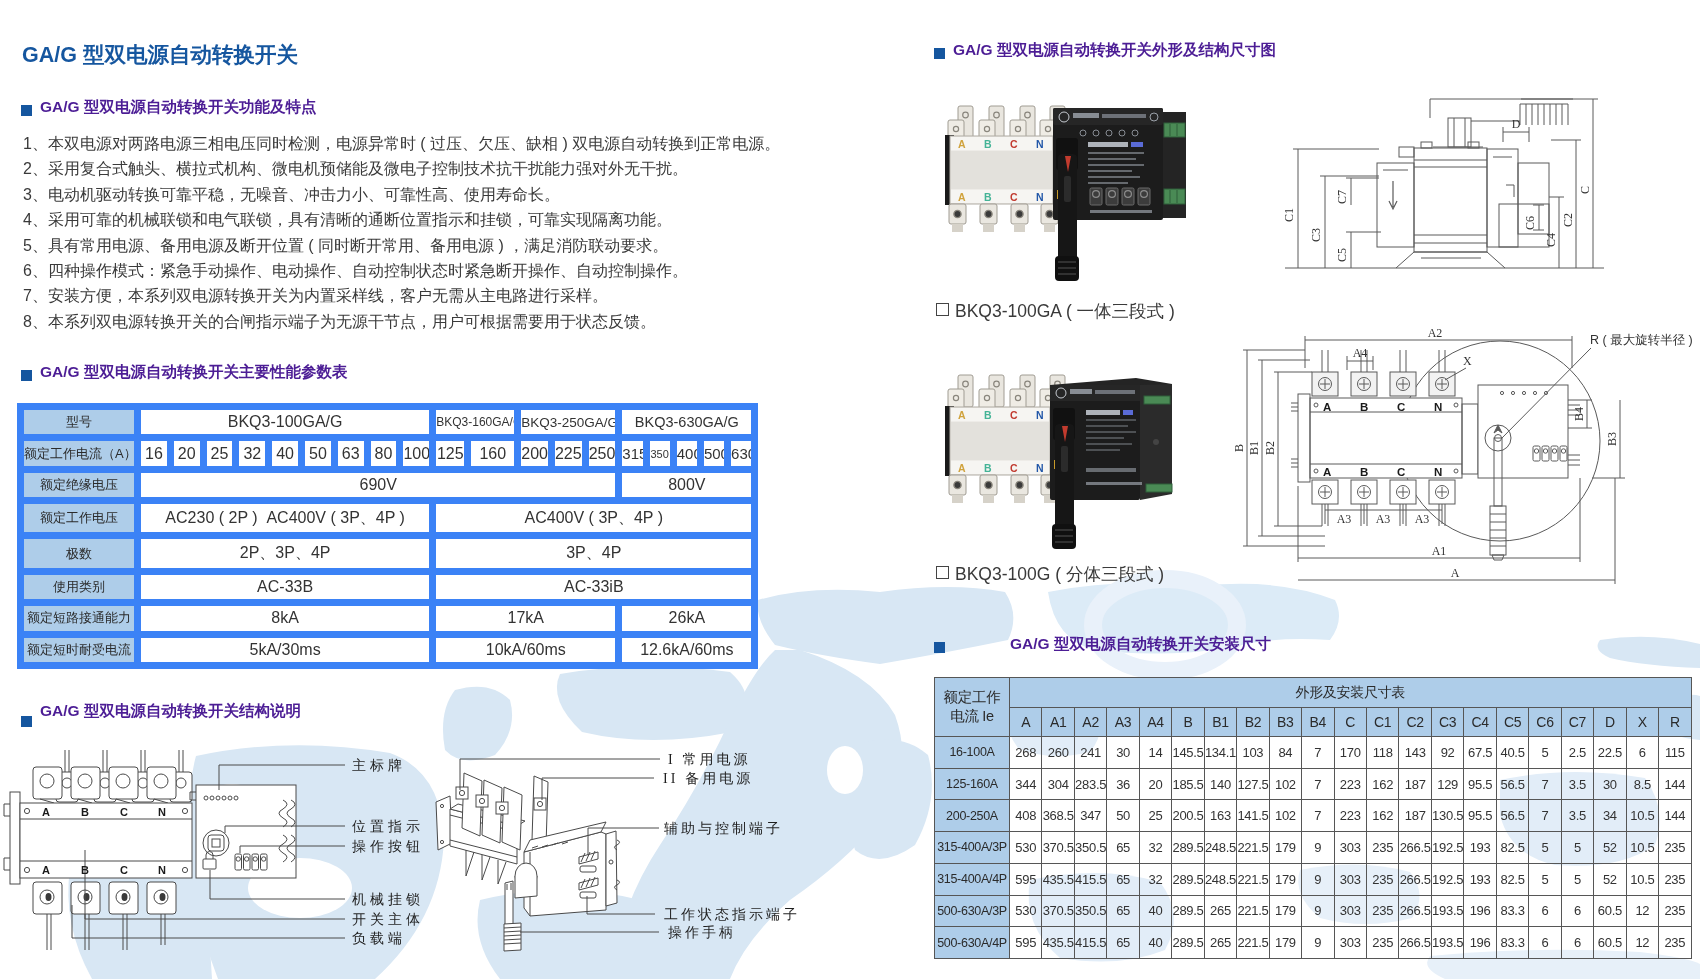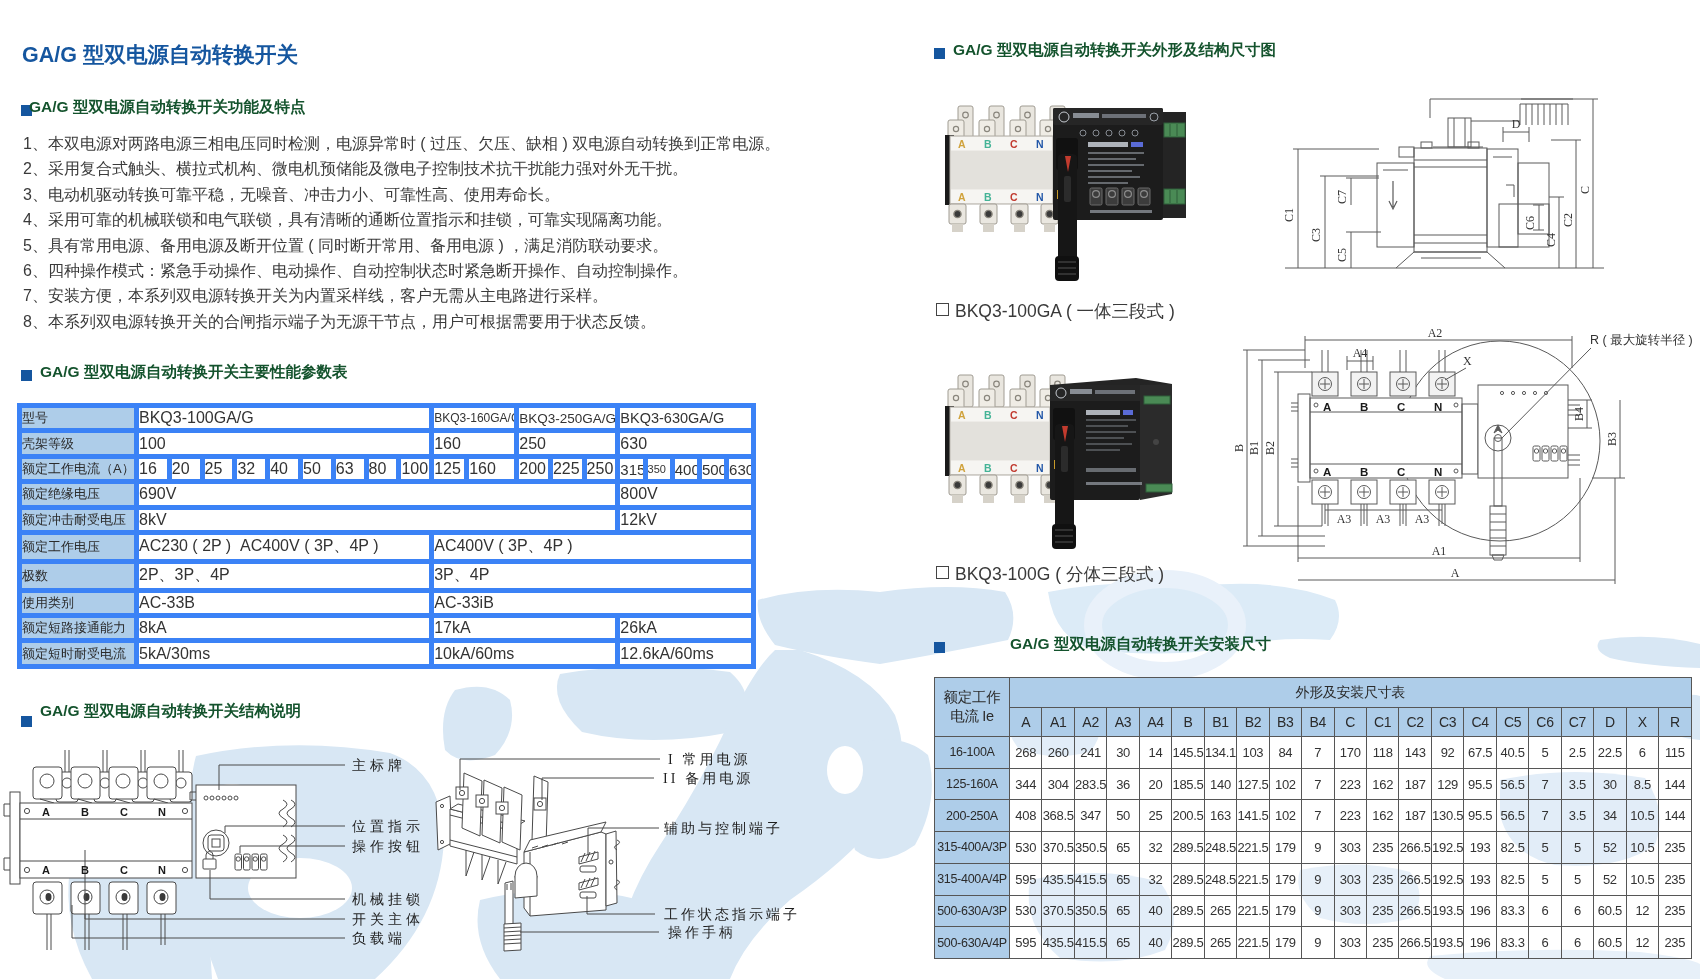--- a/index.html
+++ b/index.html
@@ -1,26 +1,26 @@
 <!DOCTYPE html>
 <html><head>
 <meta charset="utf-8">
 <style>
 *{margin:0;padding:0;box-sizing:border-box}
 html,body{width:1700px;height:979px;overflow:hidden;background:#fff;
 font-family:"Liberation Sans",sans-serif;}
 #page{position:relative;width:1700px;height:979px;background:#fff;overflow:hidden}
 .abs{position:absolute;white-space:nowrap}
 .h1{color:#15569f;font-weight:bold;font-size:21.5px}
-.sh{color:#14532d;font-weight:bold;font-size:15.5px;line-height:16px}
+.sh{color:#4c1d95;font-weight:bold;font-size:15.5px;line-height:16px}
 .sq{position:absolute;width:11px;height:11px;background:#15569f}
 .li{font-size:16px;color:#3a3a3a}
 table{border-collapse:collapse;table-layout:fixed}
 .t1{position:absolute;left:17px;top:403px;width:737px;height:266px;font-size:16px;color:#333}
-.t1 td{border:5px solid #3b82f6;text-align:left;padding:0;overflow:hidden;white-space:nowrap;background:#fff}
+.t1 td{border:7px solid #3b82f6;text-align:center;padding:0;overflow:hidden;white-space:nowrap;background:#fff}
 .t1 .lbl{background:#aecde9;color:#2b2b2b;font-size:13px}
 .t2{position:absolute;left:934px;top:677px;width:757px;height:282px;font-size:13px;color:#333}
 .t2 td{border:1px solid #565656;text-align:center;padding:0;overflow:hidden;white-space:nowrap;letter-spacing:-0.3px}
 .t2 .hd{background:#aecde9;color:#2b2b2b;font-size:14px}
 .t2 td.rl{font-size:12.5px}
 .cap{font-size:17.5px;color:#3a3a3a}
 .capsq{position:absolute;width:13px;height:13px;border:1.5px solid #444;background:transparent}
 </style>
 </head>
 <body>
@@ -49,21 +49,21 @@
 <ellipse cx="300" cy="888" rx="52" ry="30"></ellipse>
 <ellipse cx="232" cy="800" rx="26" ry="16"></ellipse>
 <ellipse cx="845" cy="770" rx="18" ry="24"></ellipse>
 
 </g>
 </svg>
 
 <div class="abs h1" style="left:22px;top:40px">GA/G 型双电源自动转换开关</div>
 
 <div class="sq" style="left:21px;top:105px"></div>
-<div class="abs sh" style="left:29px;top:99px">GA/G 型双电源自动转换开关功能及特点</div>
+<div class="abs sh" style="left:40px;top:99px">GA/G 型双电源自动转换开关功能及特点</div>
 
 <div class="abs li" style="left:23px;top:131px;line-height:25.4px">
 1、本双电源对两路电源三相电压同时检测，电源异常时 ( 过压、欠压、缺相 ) 双电源自动转换到正常电源。<br>
 2、采用复合式触头、横拉式机构、微电机预储能及微电子控制技术抗干扰能力强对外无干扰。<br>
 3、电动机驱动转换可靠平稳，无噪音、冲击力小、可靠性高、使用寿命长。<br>
 4、采用可靠的机械联锁和电气联锁，具有清晰的通断位置指示和挂锁，可靠实现隔离功能。<br>
 5、具有常用电源、备用电源及断开位置 ( 同时断开常用、备用电源 ) ，满足消防联动要求。<br>
 6、四种操作模式：紧急手动操作、电动操作、自动控制状态时紧急断开操作、自动控制操作。<br>
 7、安装方便，本系列双电源转换开关为内置采样线，客户无需从主电路进行采样。<br>
 8、本系列双电源转换开关的合闸指示端子为无源干节点，用户可根据需要用于状态反馈。
@@ -81,27 +81,20 @@
 <col span="3" style="width:33.7px">
 <col span="5" style="width:27.2px">
 </colgroup>
 <tbody>
         <tr>
           <td class="lbl">型号</td>
           <td colspan="9" style="font-size:16px">BKQ3-100GA/G</td>
           <td colspan="2" style="font-size:12px">BKQ3-160GA/G</td>
           <td colspan="3" style="font-size:13.5px">BKQ3-250GA/G</td>
           <td colspan="5" style="font-size:14.5px">BKQ3-630GA/G</td>
-        </tr>
-<tr>
-          <td class="lbl">壳架等级</td>
-          <td colspan="9">100</td>
-          <td colspan="2">160</td>
-          <td colspan="3">250</td>
-          <td colspan="5">630</td>
         </tr>
 <tr>
           <td class="lbl">额定工作电流（A）</td>
           <td style="font-size:16px">16</td>
           <td style="font-size:16px">20</td>
           <td style="font-size:16px">25</td>
           <td style="font-size:16px">32</td>
           <td style="font-size:16px">40</td>
           <td style="font-size:16px">50</td>
           <td style="font-size:16px">63</td>
@@ -115,25 +108,20 @@
           <td style="font-size:15px">315</td>
           <td style="font-size:11px">350</td>
           <td style="font-size:15px">400</td>
           <td style="font-size:15px">500</td>
           <td style="font-size:15px">630</td>
         </tr>
 <tr>
           <td class="lbl">额定绝缘电压</td>
           <td colspan="14">690V</td>
           <td colspan="5">800V</td>
-        </tr>
-<tr>
-          <td class="lbl">额定冲击耐受电压</td>
-          <td colspan="14">8kV</td>
-          <td colspan="5">12kV</td>
         </tr>
 <tr>
           <td class="lbl">额定工作电压</td>
           <td colspan="9">AC230 ( 2P )&nbsp;&nbsp;AC400V ( 3P、4P )</td>
           <td colspan="10">AC400V ( 3P、4P )</td>
         </tr>
 <tr>
           <td class="lbl">极数</td>
           <td colspan="9">2P、3P、4P</td>
           <td colspan="10">3P、4P</td>

